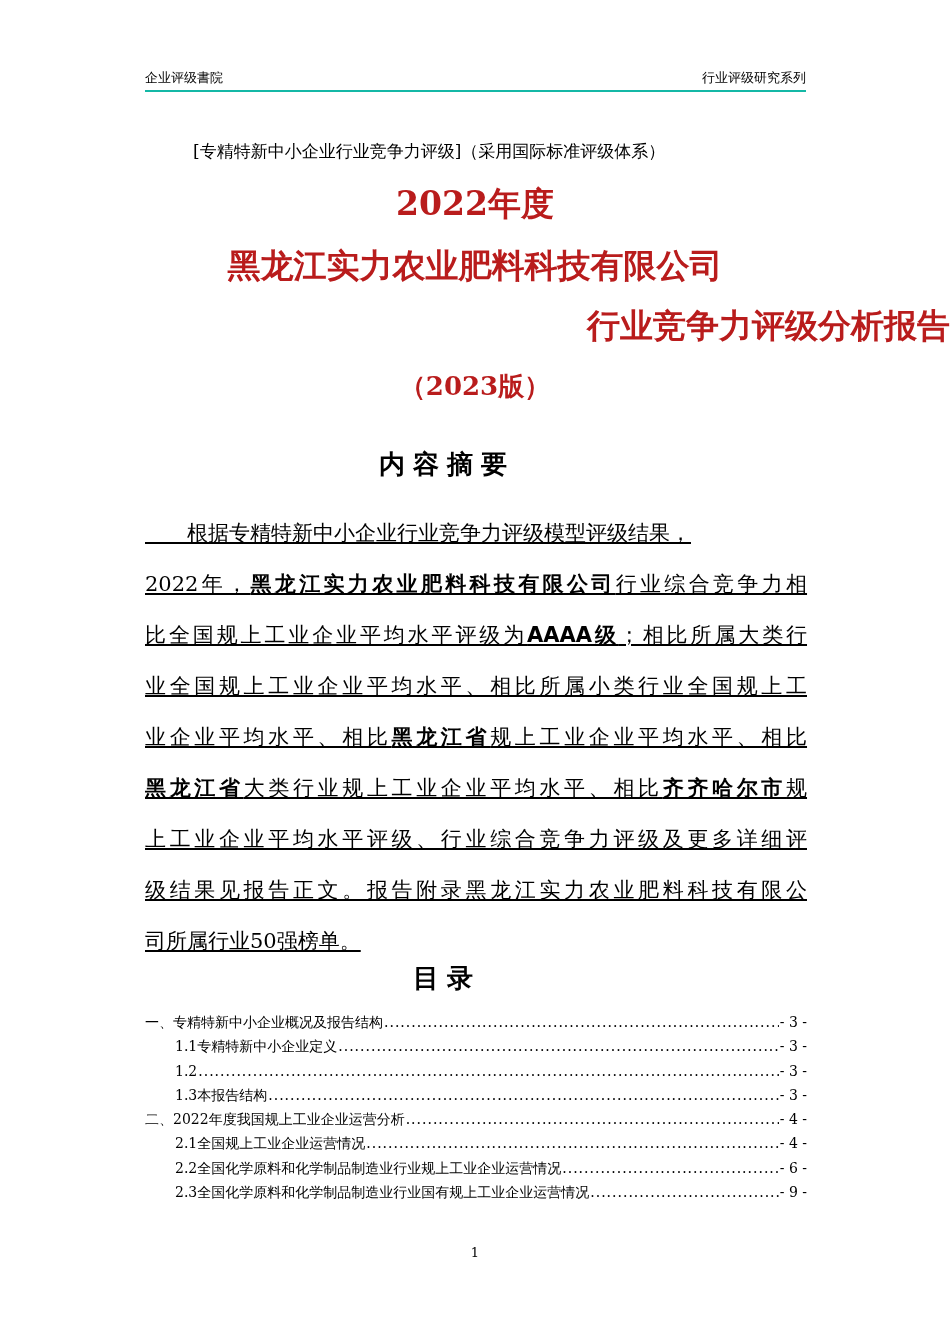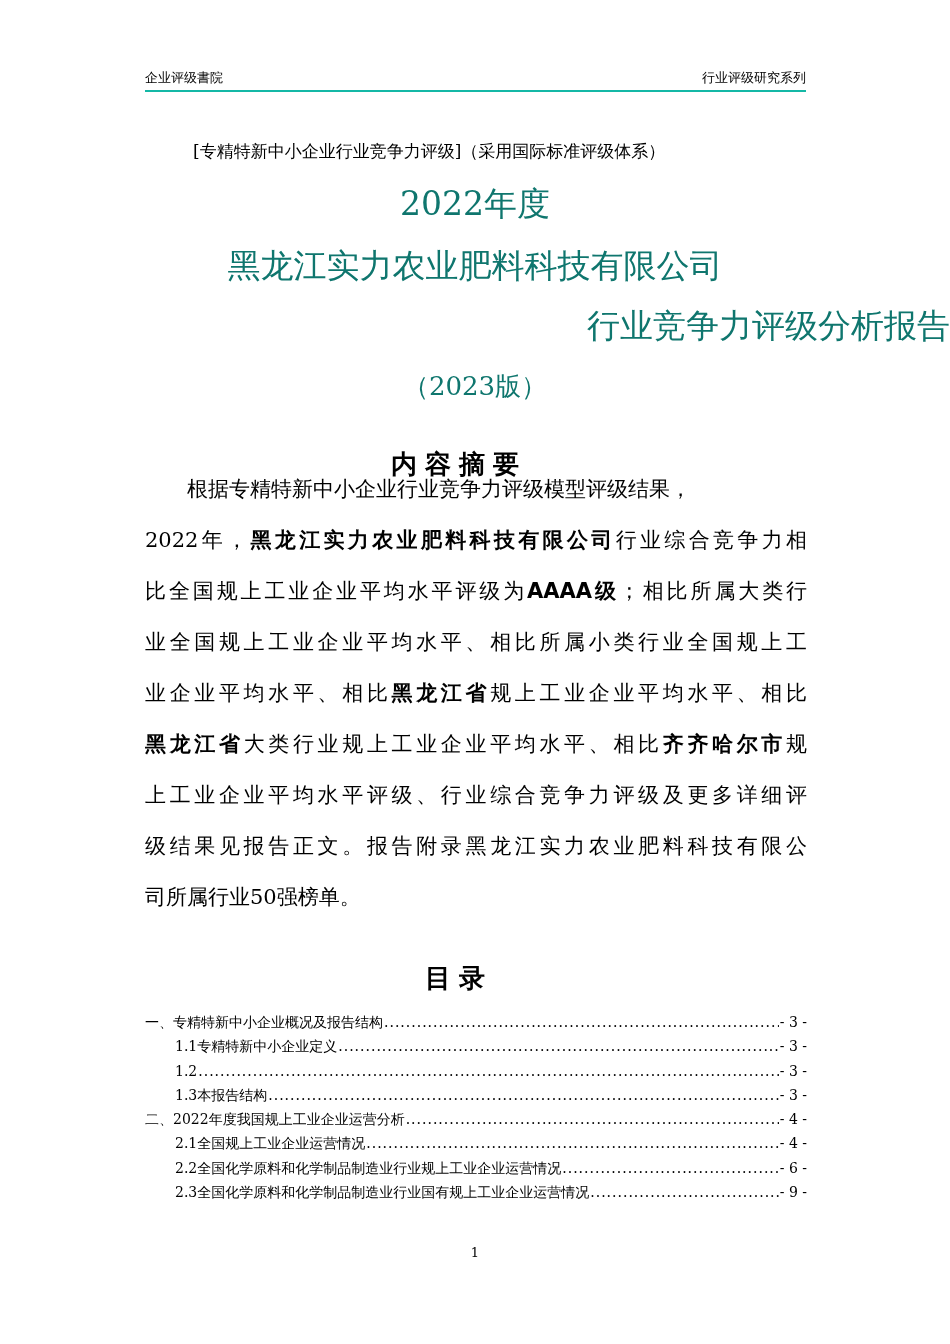--- a/index.html
+++ b/index.html
@@ -4,30 +4,30 @@
   <style>
     html, body { margin: 0; padding: 0; background: #ffffff; }
     body { width: 950px; height: 1344px; position: relative; overflow: hidden;
            font-family: "DejaVu Serif", "Liberation Serif", serif; color: #000; }
     .page-header { position: absolute; left: 145px; top: 68px; width: 661px; height: 22px;
                    border-bottom: 2px solid #14b8a6; font-family: "DejaVu Sans", "Liberation Sans", sans-serif;
                    font-size: 13px; line-height: 20px; }
     .page-header .left { position: absolute; left: 0; top: 0; }
     .page-header .right { position: absolute; right: 0; top: 0; }
     .subtitle { position: absolute; left: 145px; top: 138px; font-size: 17px; line-height: 26px; white-space: nowrap; margin-left: 48px; }
-    .title-block { position: absolute; left: 0; width: 950px; text-align: center; color: #0f766e;
-                   font-family: "DejaVu Sans", "Liberation Sans", sans-serif; }
+    .title-block { position: absolute; left: 0; width: 950px; text-align: center; color: #b91c1c;
+                   font-family: "DejaVu Sans", "Liberation Sans", sans-serif; font-weight: bold; }
     .title-year { top: 182px; font-size: 33px; line-height: 44px; font-family: "DejaVu Serif", "Liberation Serif", serif; }
     .title-company { top: 244px; font-size: 33px; line-height: 44px; }
     .title-report { top: 304px; font-size: 33px; line-height: 44px; text-align: right; }
     .title-version { top: 366px; font-size: 26px; line-height: 40px; font-family: "DejaVu Serif", "Liberation Serif", serif; }
-    .section-heading { position: absolute; left: 12px; width: 894px; text-align: center; font-weight: bold;
+    .section-heading { position: absolute; left: 0; width: 894px; text-align: center; font-weight: bold;
                        font-family: "DejaVu Sans", "Liberation Sans", sans-serif; font-size: 26px; letter-spacing: 8px; }
     .abstract-heading { top: 444px; line-height: 40px; }
-    .abstract { position: absolute; left: 145px; top: 464px; width: 662px; font-size: 21px; line-height: 51px; }
+    .abstract { position: absolute; left: 145px; top: 508px; width: 662px; font-size: 21px; line-height: 51px; text-decoration: underline; }
     .abstract .line { display: block; white-space: nowrap; height: 51px; text-align: justify; text-align-last: justify; }
     .abstract .line.last { text-align-last: left; }
     .abstract b { font-weight: bold; font-family: "DejaVu Sans", "Liberation Sans", sans-serif; }
     .toc-heading { top: 958px; line-height: 40px; }
     .toc { position: absolute; left: 145px; top: 1010px; width: 662px; font-size: 14px; }
     .toc-row { display: flex; align-items: baseline; height: 24.3px; line-height: 24px; white-space: nowrap; }
     .toc-row.level-2 { padding-left: 30px; }
     .toc-row .num { margin-right: 0; }
     .toc-row .dots { flex: 1; overflow: hidden; margin: 0 1px; }
     .toc-row .dots::before { content: "........................................................................................................................................................................"; letter-spacing: 1px; }

